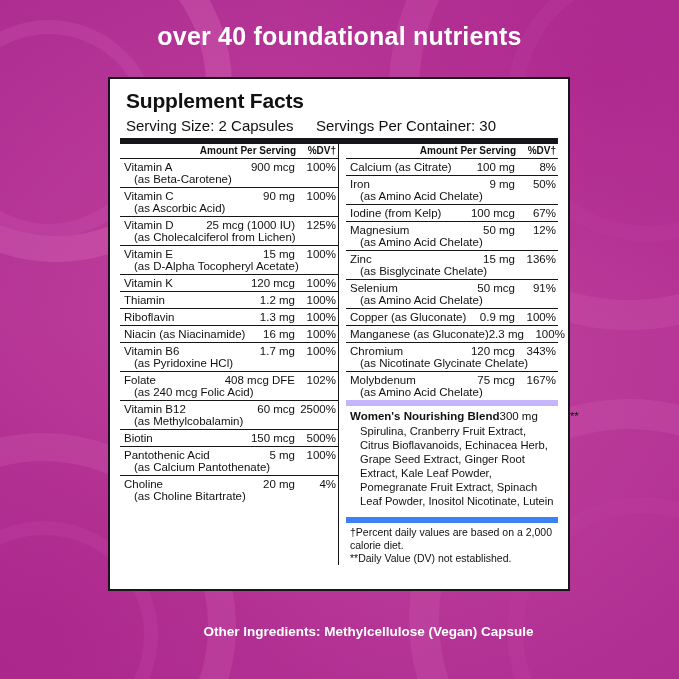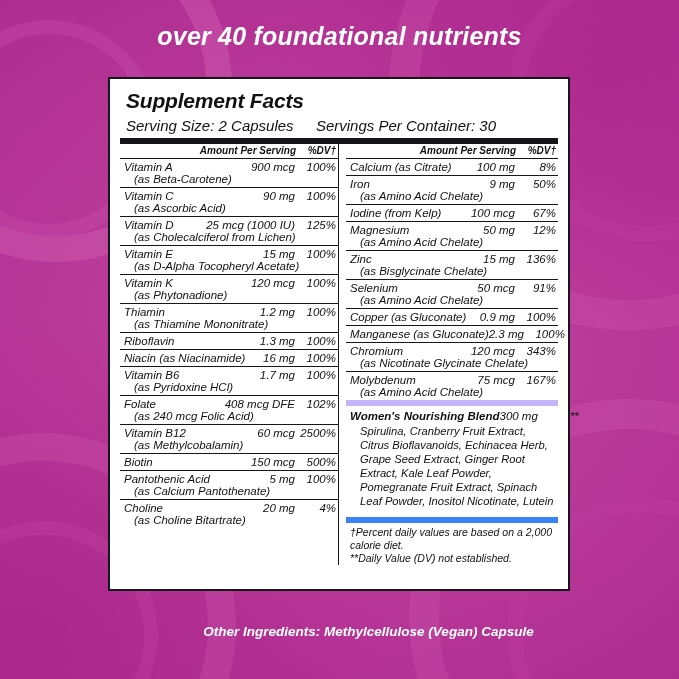--- a/index.html
+++ b/index.html
@@ -15,21 +15,20 @@
   }
   .page {
     position: relative;
     width: 679px;
     height: 679px;
     background:
       radial-gradient(ellipse 520px 420px at 88% 12%, rgba(172,35,138,0.55) 0%, rgba(172,35,138,0) 62%),
       radial-gradient(ellipse 560px 480px at 6% 92%, rgba(168,32,134,0.5) 0%, rgba(168,32,134,0) 64%),
       radial-gradient(ellipse 700px 560px at 50% 50%, #c4459f 0%, #b02f93 70%, #a4278c 100%);
     overflow: hidden;
-    font-style: italic;
   }
   
   .swirl {
     position: absolute;
     border-radius: 50%;
     border-style: solid;
     border-color: rgba(255,255,255,0.10);
     border-width: 2px;
     pointer-events: none;
   }
@@ -216,29 +215,27 @@
               <span class="dv">100%</span>
             </div>
             <div class="sub">(as D-Alpha Tocopheryl Acetate)</div>
           </div>
           <div class="row">
             <div class="line1">
               <span class="nm">Vitamin K</span>
               <span class="amt">120 mcg</span>
               <span class="dv">100%</span>
             </div>
-            <div class="sub">(as Phytonadione)</div>
           </div>
           <div class="row">
             <div class="line1">
               <span class="nm">Thiamin</span>
               <span class="amt">1.2 mg</span>
               <span class="dv">100%</span>
             </div>
-            <div class="sub">(as Thiamine Mononitrate)</div>
           </div>
           <div class="row">
             <div class="line1">
               <span class="nm">Riboflavin</span>
               <span class="amt">1.3 mg</span>
               <span class="dv">100%</span>
             </div>
           </div>
           <div class="row">
             <div class="line1">

